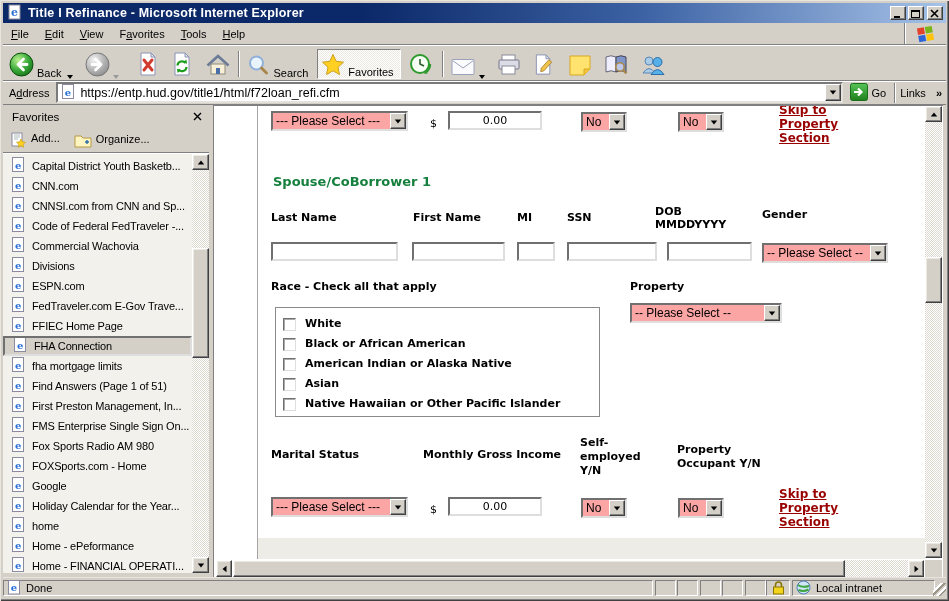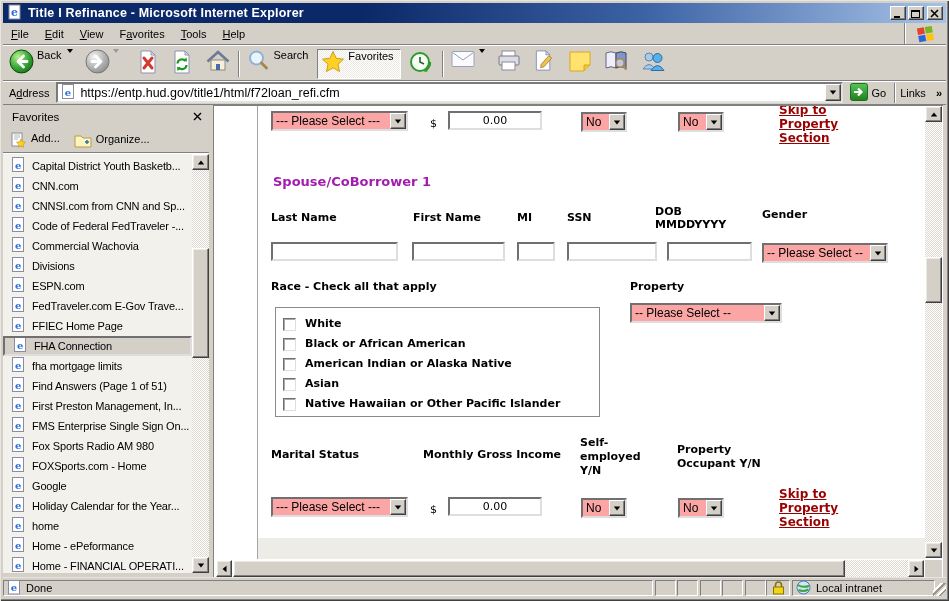--- a/index.html
+++ b/index.html
@@ -11,21 +11,21 @@
 .titlebar{position:absolute;left:3px;top:3px;right:3px;height:20px;background:linear-gradient(90deg,#0b2868 0%,#0b2868 38%,#3d63a5 68%,#a6c2e7 100%);display:flex;align-items:center;padding-left:4px}
 .titletext{color:#fff;font-weight:bold;font-size:12.5px;margin-left:5px;letter-spacing:0.2px}
 .winbtns{position:absolute;right:3px;top:3px;display:flex;gap:2px}
 .wbtn{width:16px;height:14px;background:#d4d0c8;border:1px solid;border-color:#fff #404040 #404040 #fff;box-shadow:inset -1px -1px 0 #808080;display:flex;align-items:center;justify-content:center}
 
 .menubar{position:absolute;left:3px;top:23px;right:3px;height:23px;display:flex;align-items:center;border-bottom:1px solid #fff;box-shadow:0 -1px 0 #808080 inset}
 .menuitem{padding:4px 8px 5px 8px;color:#000}
 .menulogo{position:absolute;right:0;top:0;bottom:1px;width:42px;border-left:1px solid #808080;box-shadow:1px 0 0 #fff inset;display:flex;align-items:center;justify-content:center}
 
 .toolbar{position:absolute;left:3px;top:47px;right:3px;height:34px;display:flex;align-items:center;border-bottom:1px solid #808080;box-shadow:0 1px 0 #fff}
-.tbtn{display:flex;align-items:flex-start;height:30px;padding:0 3px}
+.tbtn{display:flex;align-items:flex-end;height:30px;padding:0 3px}
 .tbtn .lbl{margin:0 3px}
 .caret{width:0;height:0;border-left:3px solid transparent;border-right:3px solid transparent;border-top:4px solid #000;margin-left:3px}
 .caret.gray{border-top-color:#9a9a9a}
 .tsep{width:2px;height:26px;border-left:1px solid #808080;border-right:1px solid #fff;margin:0 4px}
 .pressed{background:#ece9e2;background-image:conic-gradient(#fff 25%,transparent 0 50%,#fff 0 75%,transparent 0);background-size:2px 2px;border:1px solid;border-color:#808080 #fff #fff #808080}
 
 .addrbar{position:absolute;left:3px;top:81px;right:3px;height:24px;display:flex;align-items:center;border-bottom:1px solid #808080}
 .addrlabel{margin:0 7px 0 6px}
 .addrfield{position:relative;height:21px;width:787px;background:#fff;border:2px solid;border-color:#7a7a7a #e4e2dc #e4e2dc #7a7a7a;display:flex;align-items:center}
 .addrfield .url{font-size:12.5px;margin-left:4px}
@@ -488,21 +488,21 @@
           </span>
       </div>
       <div class="sel" style="left:464px;top:6px;width:46px;height:20px">
         <span class="val">No</span>
         <span class="btn">
             <span class="tri-d" style="transform:scale(0.8)"></span>
           </span>
       </div>
       <div class="redlink" style="left:565px;top:-3px;width:64px">Skip to Property Section</div>
 
-      <div class="plabel" style="left:59px;top:69px;font-size:13px;color:#a21caf">Spouse/CoBorrower 1</div>
+      <div class="plabel" style="left:59px;top:69px;font-size:13px;color:#15803d">Spouse/CoBorrower 1</div>
 
       <div class="plabel" style="left:57px;top:105px">Last Name</div>
       <div class="plabel" style="left:199px;top:105px">First Name</div>
       <div class="plabel" style="left:303px;top:105px">MI</div>
       <div class="plabel" style="left:353px;top:105px">SSN</div>
       <div class="plabel pwrap" style="left:441px;top:99px;width:72px;line-height:13px">DOB MMDDYYYY</div>
       <div class="plabel" style="left:548px;top:102px">Gender</div>
 
       <div class="inp" style="left:57px;top:136px;width:127px;height:19px"></div>
       <div class="inp" style="left:198px;top:136px;width:93px;height:19px"></div>

